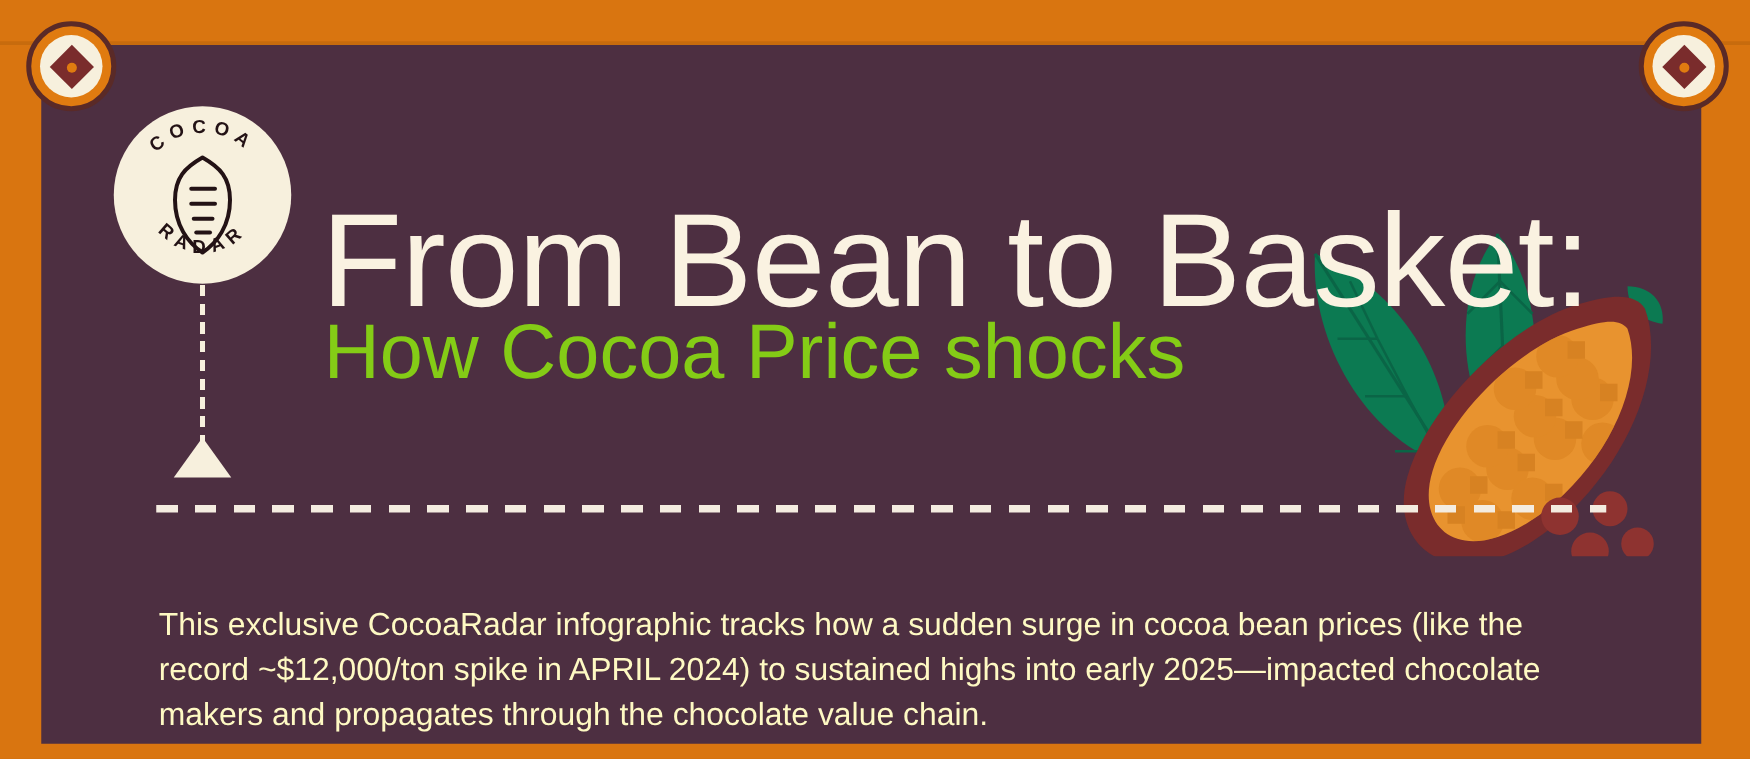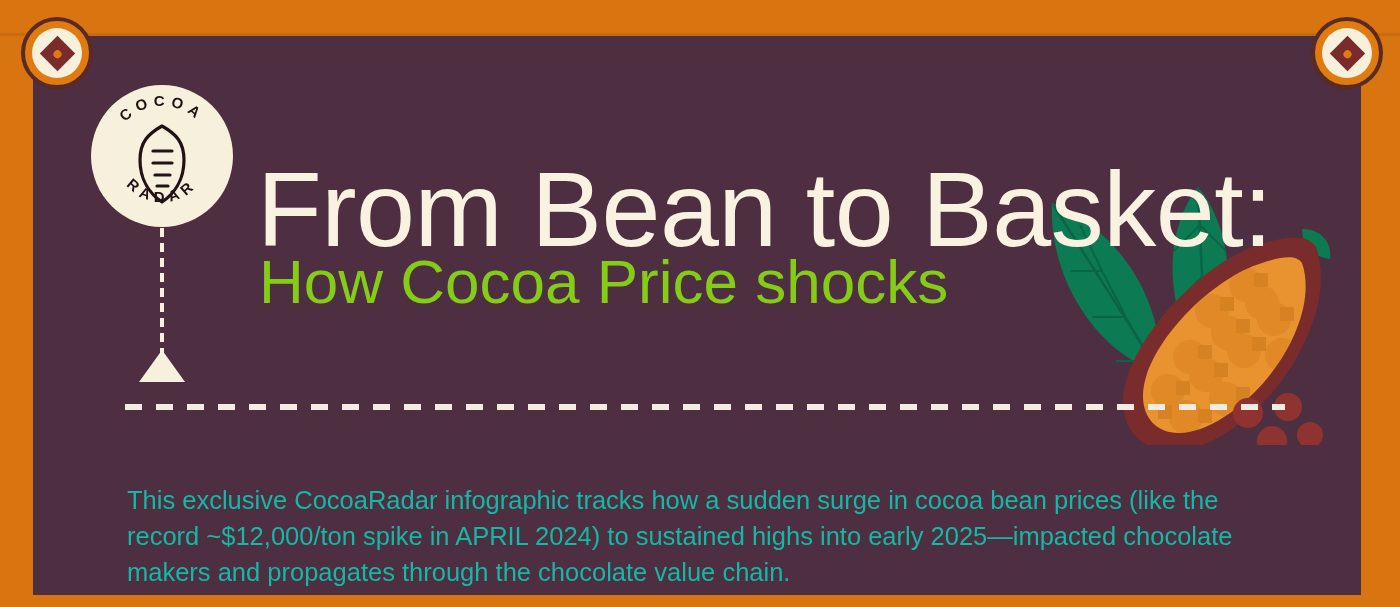--- a/index.html
+++ b/index.html
@@ -163,21 +163,21 @@
   }
 
   
   #lede {
     position: absolute;
     left: 127px;
     top: 456px;
     width: 1160px;
     font-size: 25.5px;
     line-height: 36px;
-    color: #14b8a6;
+    color: #fef9c3;
     font-weight: 400;
   }
 
   
   #pod-art {
     position: absolute;
     left: 1040px;
     top: 185px;
     width: 300px;
     height: 260px;

